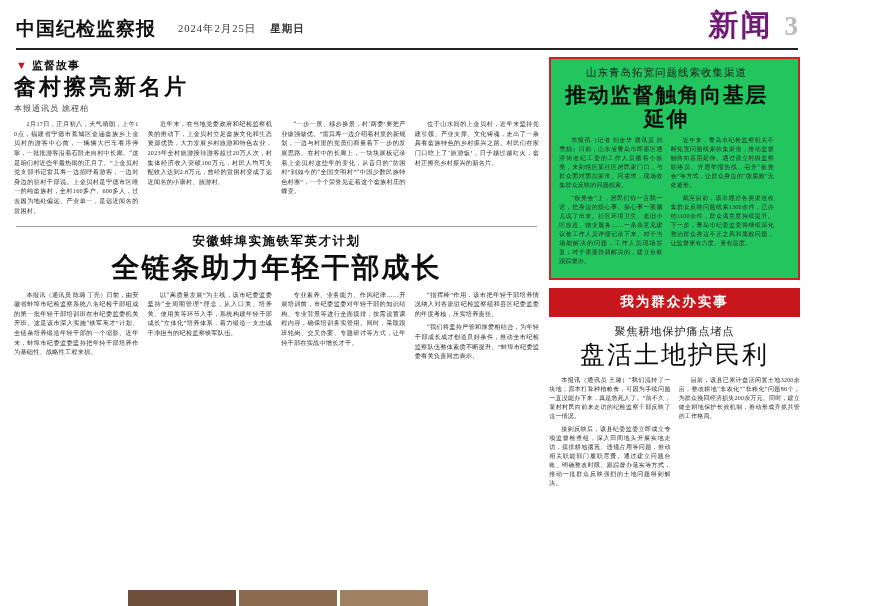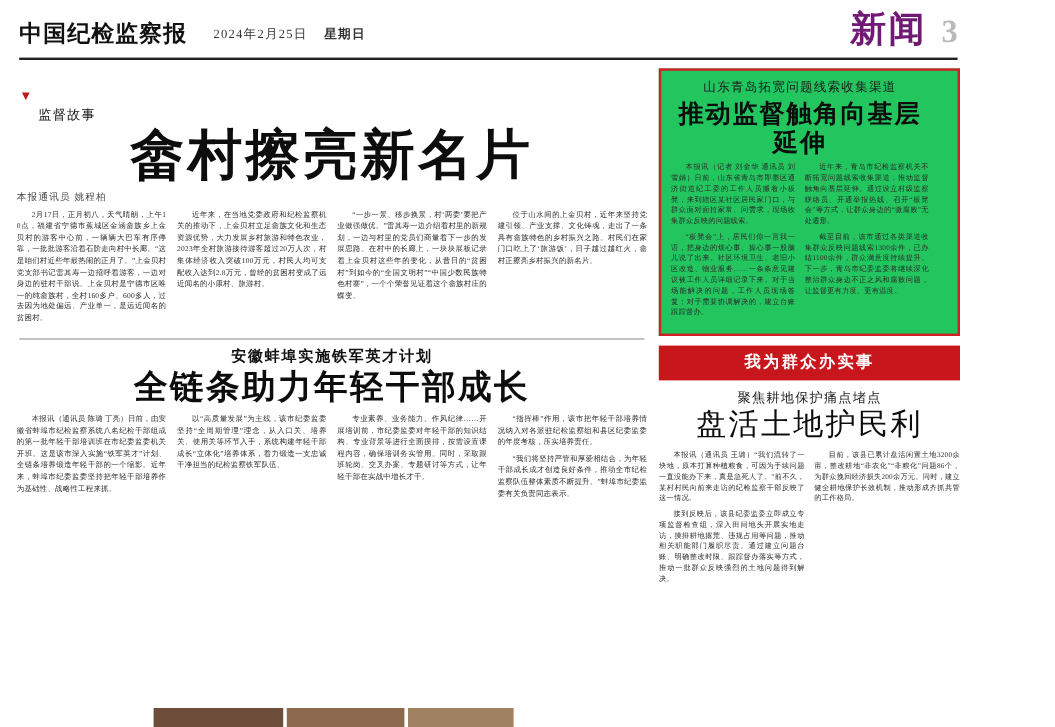--- a/index.html
+++ b/index.html
@@ -87,27 +87,26 @@
     margin: 2px 0 2px 2px;
   }
   .kicker-mark {
     color: #c0181f;
     font-size: 11px;
     line-height: 1;
   }
   .kicker-text {
     font-size: 11px;
     color: #111;
-    font-weight: normal;
-    letter-spacing: 1px;
-    margin-top: 30px;
+    font-weight: bold;
+    letter-spacing: 1px;
   }
   .lead-title {
-    text-align: center;
-    font-size: 45px;
+    text-align: left;
+    font-size: 22px;
     font-weight: bold;
     letter-spacing: 3px;
     line-height: 1.1;
     margin: 2px 0 4px 0;
     color: #0d0d0d;
   }
   .byline {
     font-size: 8px;
     color: #444;
     letter-spacing: 1px;

